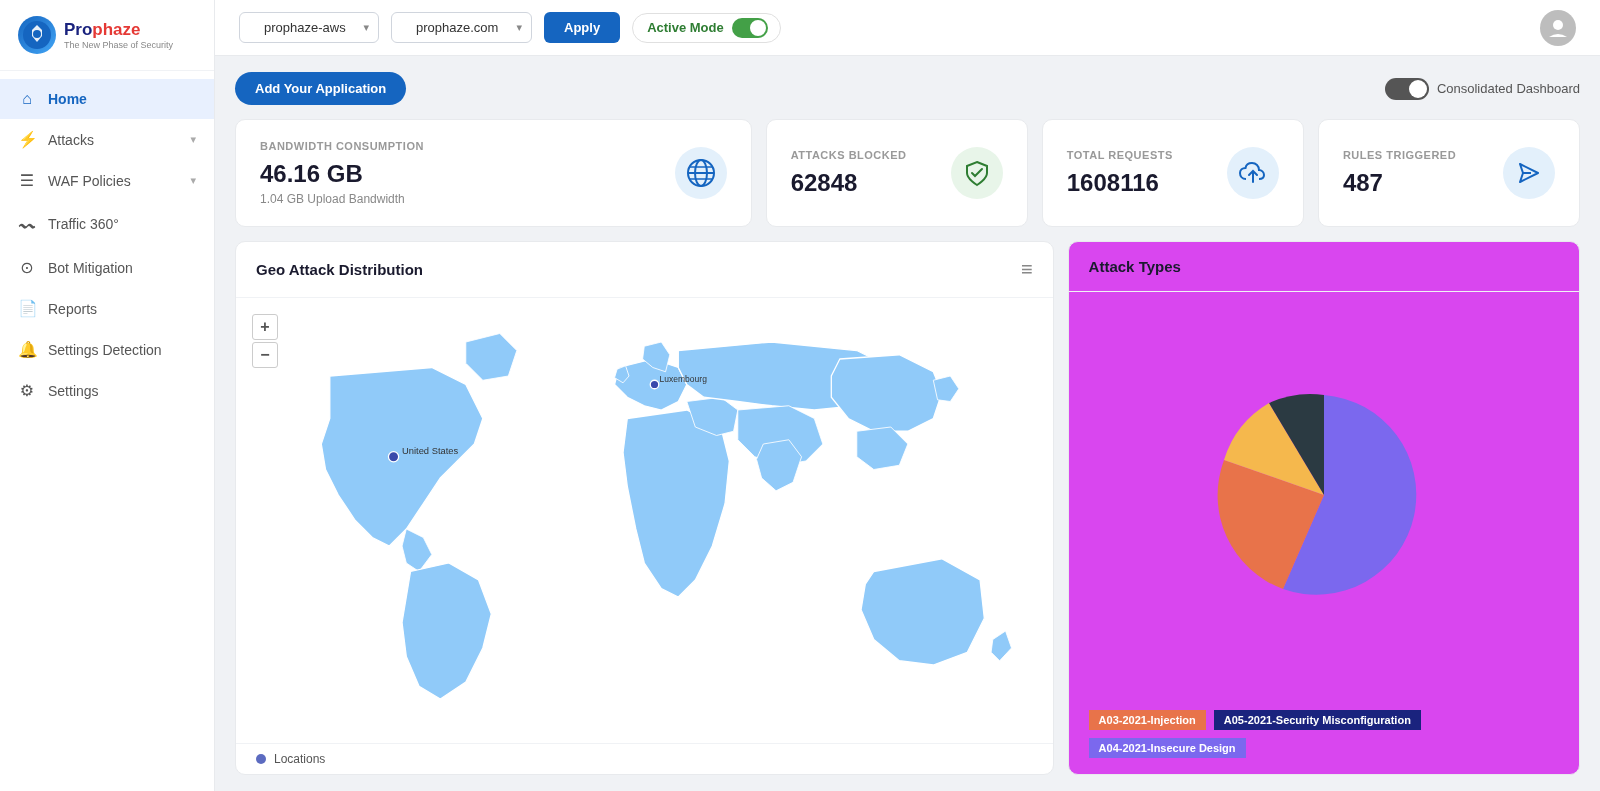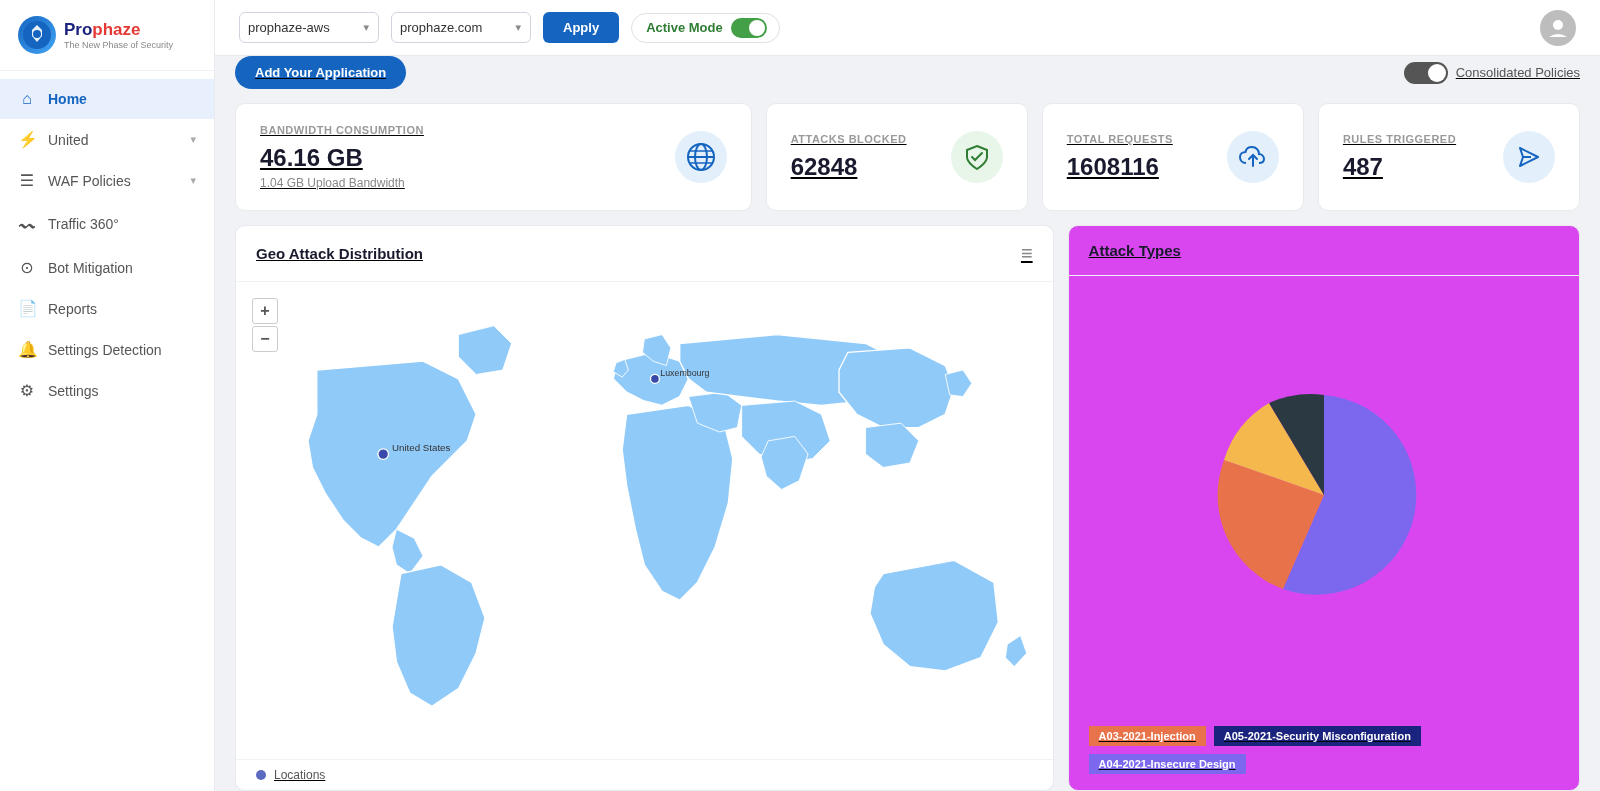--- a/index.html
+++ b/index.html
@@ -59,21 +59,21 @@
       height: 56px;
     }
     .select-wrapper {
       position: relative;
       display: inline-flex; align-items: center;
     }
     .topbar select {
       appearance: none;
       border: 1px solid #d0d5dd;
       border-radius: 6px;
-      padding: 7px 32px 7px 8px;
+      padding: 7px 32px 7px 24px;
       font-size: 13px; color: #333;
       background: #fff; cursor: pointer;
       min-width: 140px;
     }
     .select-arrow {
       position: absolute; right: 10px; pointer-events: none;
       color: #888; font-size: 11px;
     }
     .btn-apply {
       background: #1565c0; color: white;
@@ -101,23 +101,23 @@
     .avatar {
       width: 36px; height: 36px;
       border-radius: 50%; background: #bdbdbd;
       margin-left: auto;
       display: flex; align-items: center; justify-content: center;
       color: white; font-size: 18px;
     }
 
     
     .content {
-      flex: 1; padding: 0 20px;
+      flex: 1; padding: 16px 20px;
       overflow-y: auto;
-      display: flex; flex-direction: column; gap: 14px; text-decoration: underline;
+      display: flex; flex-direction: column; gap: 14px;
     }
 
     
     .action-bar {
       display: flex; align-items: center; justify-content: space-between;
     }
     .btn-add-app {
       background: #1565c0; color: white;
       border: none; border-radius: 20px;
       padding: 9px 20px; font-size: 13px; font-weight: 600;
@@ -236,21 +236,21 @@
       <span style="font-size:9px;color:#888;">The New Phase of Security</span>
     </div>
   </div>
   <div class="nav-items">
     <div class="nav-item active">
       <span class="nav-icon">⌂</span>
       <span>Home</span>
     </div>
     <div class="nav-item">
       <span class="nav-icon">⚡</span>
-      <span>United</span>
+      <span>Attacks</span>
       <span class="chevron">▾</span>
     </div>
     <div class="nav-item">
       <span class="nav-icon">☰</span>
       <span>WAF Policies</span>
       <span class="chevron">▾</span>
     </div>
     <div class="nav-item">
       <span class="nav-icon">〰</span>
       <span>Traffic 360°</span>
@@ -301,21 +301,21 @@
         </svg>
     </div>
   </div>
 
   <div class="content">
 
     <div class="action-bar">
       <button class="btn-add-app">Add Your Application</button>
       <div class="consolidated-toggle">
         <div class="pill-toggle"></div>
-        <span>Consolidated Policies</span>
+        <span>Consolidated Dashboard</span>
       </div>
     </div>
 
     <div class="stats-row">
 
       <div class="stat-card bandwidth">
         <div>
           <div class="stat-label">BANDWIDTH CONSUMPTION</div>
           <div class="stat-value">46.16 GB</div>
           <div class="stat-sub">1.04 GB Upload Bandwidth</div>

